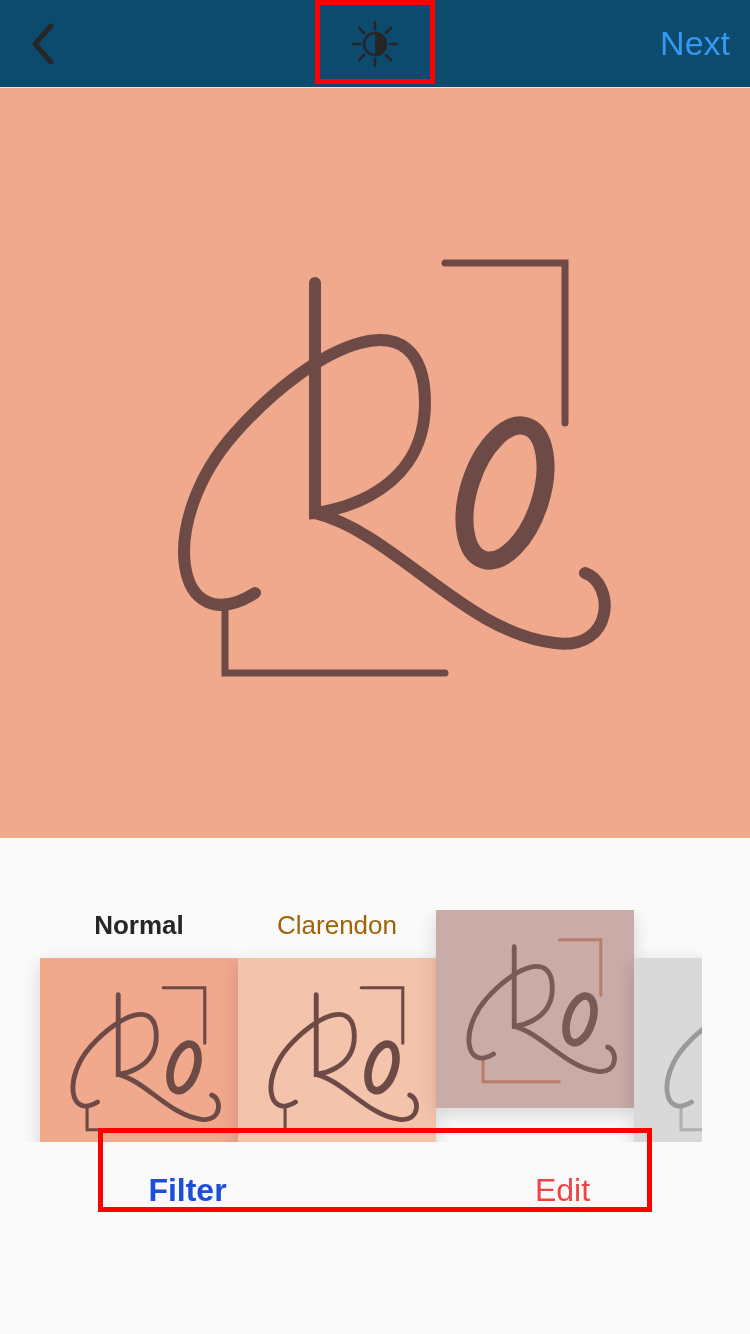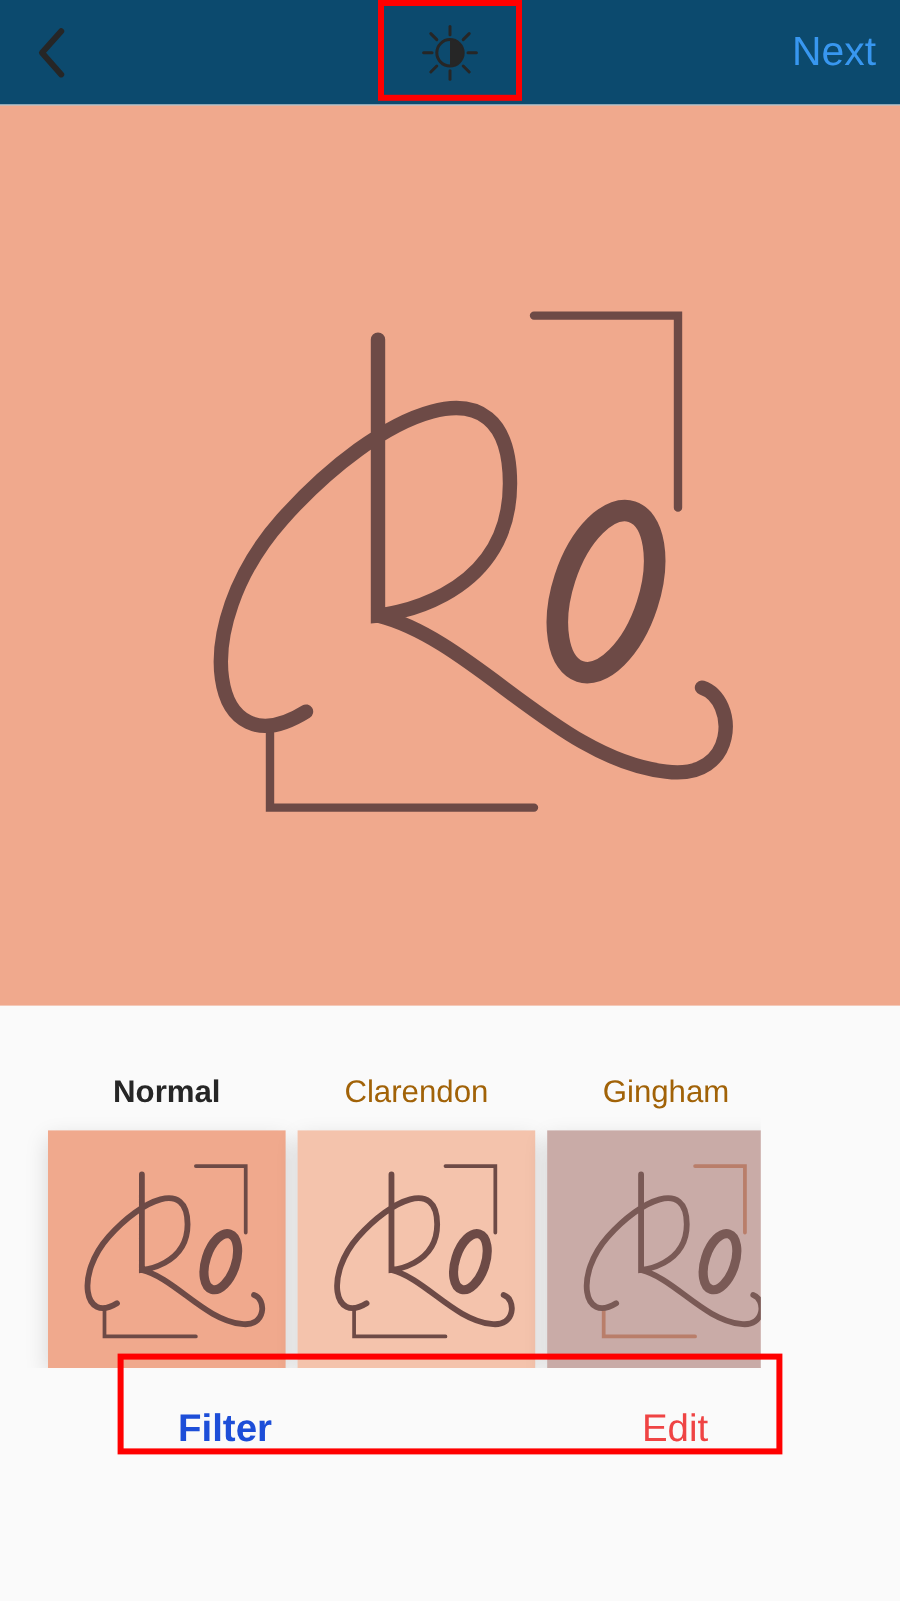--- a/index.html
+++ b/index.html
@@ -47,24 +47,24 @@
     justify-content:center;
     position:relative;
   }
   .filters-area {
     height: 400px;
     padding-top: 56px;
     position: relative;
   }
   .filters-row {
     display: flex;
-    gap: 10px;
     padding-left: 40px;
     overflow: hidden;
-    width: 634px;
+    width: 702px;
+    margin-top: 16px;
   }
   .filter-item { flex: 0 0 auto; width: 198px; text-align:center; cursor:pointer; }
   .filter-label { font-size: 26px; color: #a16207; margin-bottom: 18px; height:30px; }
   .filter-item.active .filter-label { color: #262626; font-weight:600; }
   .filter-thumb { width: 198px; height: 198px; display:flex; align-items:center; justify-content:center; position:relative; box-shadow: 0 6px 18px rgba(0,0,0,0.15); }
   .thumb-normal { background:#f0a98d; }
   .thumb-clarendon { background:#f4c3ac; }
   .thumb-gingham { background:#c9aba7; }
   .thumb-moon { background:#d9d9d9; }
   .bottom-tabs {
@@ -159,21 +159,20 @@
     <g fill="none" stroke="#6d4a46" stroke-width="14" stroke-linecap="round">
       <polyline points="110,400 110,470 330,470" stroke="#6d4a46" stroke-width="9"></polyline>
       <polyline points="330,60 450,60 450,220" stroke="#6d4a46" stroke-width="9"></polyline>
       <path d="M140,390 C60,440 40,320 120,230 C200,140 310,90 310,200 C310,300 200,310 200,310 L200,80 M200,310 C280,330 350,430 440,440 C500,448 500,380 470,370"></path>
       <ellipse cx="390" cy="290" rx="36" ry="70" transform="rotate(18 390 290)" stroke-width="22"></ellipse>
     </g>
   </svg>
         </div>
       </div>
       <div class="filter-item">
-        <div class="filter-label">Gingham</div>
         <div class="filter-thumb thumb-gingham">
           <svg width="180" height="180" viewBox="0 0 520 520">
     <g fill="none" stroke="#7a5a56" stroke-width="14" stroke-linecap="round">
       <polyline points="110,400 110,470 330,470" stroke="#b97e6a" stroke-width="9"></polyline>
       <polyline points="330,60 450,60 450,220" stroke="#b97e6a" stroke-width="9"></polyline>
       <path d="M140,390 C60,440 40,320 120,230 C200,140 310,90 310,200 C310,300 200,310 200,310 L200,80 M200,310 C280,330 350,430 440,440 C500,448 500,380 470,370"></path>
       <ellipse cx="390" cy="290" rx="36" ry="70" transform="rotate(18 390 290)" stroke-width="22"></ellipse>
     </g>
   </svg>
         </div>

